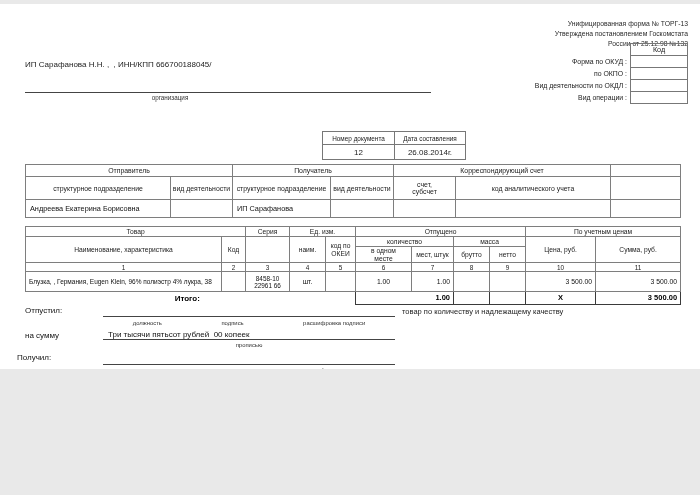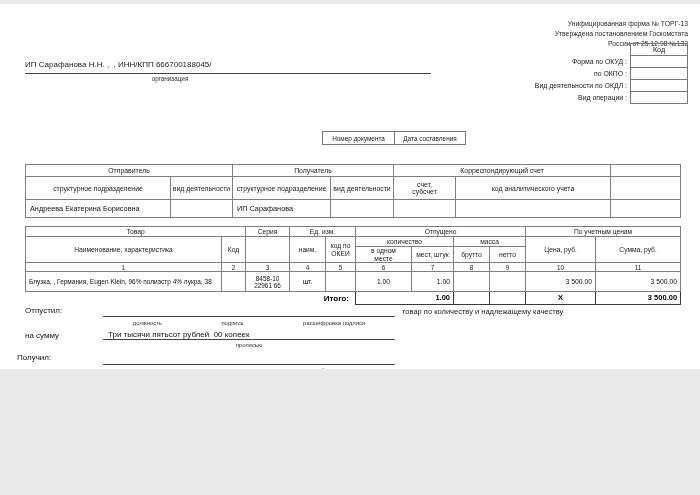--- a/index.html
+++ b/index.html
@@ -16,21 +16,21 @@
   
   .form-note { top:15px; right:12px; text-align:right; font-size:6.8px; line-height:1.5; color:#2a2a2a; }
 
   
   .code-table { top:39px; right:12px; border-collapse:collapse; }
   .code-table td.lab { border:none; text-align:right; font-size:6.9px; padding-right:3px; white-space:nowrap; color:#222; }
   .code-table td.box { border:1px solid #777; width:57px; height:12px; text-align:center; font-size:7.2px; }
 
   
   .org { left:25px; top:56px; width:406px; }
-  .org-name { font-size:8px; padding-bottom:4px; }
+  .org-name { font-size:8px; padding-bottom:23px; }
   .org-line { border-bottom:1px solid #444; }
   .org-caption { font-size:6.3px; color:#333; width:290px; text-align:center; padding-top:1px; }
 
   
   .title { left:25px; top:119px; width:312px; text-align:center; }
   .title-1 { font-size:11.5px; font-weight:bold; letter-spacing:.3px; }
   .title-2 { font-size:10px; font-weight:bold; margin-top:5px; }
 
   
   .docinfo { left:322px; top:127px; border-collapse:collapse; table-layout:fixed; }
@@ -52,21 +52,21 @@
   .goods tr.gA td { height:10px; }
   .goods tr.gB td { height:10px; }
   .goods tr.gC td { height:16px; }
   .goods tr.gn td { height:9px; font-size:6.4px; }
   .goods tr.gd td { height:20px; font-size:6.8px; color:#111; }
   .goods tr.gd td.name { text-align:left; padding-left:3px; font-size:6.5px; white-space:nowrap; overflow:hidden; }
   .goods tr.gd td.ser { font-size:6.4px; }
   .goods tr.gd td.num { text-align:right; padding-right:3px; }
   .goods tr.gd td.cnum { text-align:center; }
   .goods tr.gt td { height:13px; border:1px solid #3a3a3a; font-weight:bold; font-size:7.5px; color:#000; }
-  .goods tr.gt td.total-label { border:none; text-align:right; padding-right:6px; font-size:8px; }
+  .goods tr.gt td.total-label { border:none; text-align:center; padding-right:6px; font-size:8px; }
   .goods tr.gt td.num { text-align:right; padding-right:3px; }
 
   
   .f-label { font-size:8px; color:#111; }
   .sig-line { border-bottom:1px solid #444; }
   .cap-row { display:flex; justify-content:space-around; font-size:5.9px; color:#333; }
   .f-note { font-size:7.5px; color:#222; }
   .amount-words { font-size:8px; color:#111; }
   .cap-center { font-size:5.9px; color:#333; text-align:center; }
 </style>
@@ -116,20 +116,24 @@
 
   <table class="abs docinfo">
     <colgroup>
         <col style="width:72px">
         <col style="width:71px">
       </colgroup>
     <tbody>
         <tr class="dh">
       <td>Номер документа</td>
       <td>Дата составления</td>
+    </tr>
+    <tr class="dv">
+      <td>12</td>
+      <td>26.08.2014г.</td>
     </tr>
   </tbody>
     </table>
 
   <table class="abs parties">
     <colgroup>
       <col style="width:145px">
         <col style="width:62px">
         <col style="width:98px">
       <col style="width:63px">

